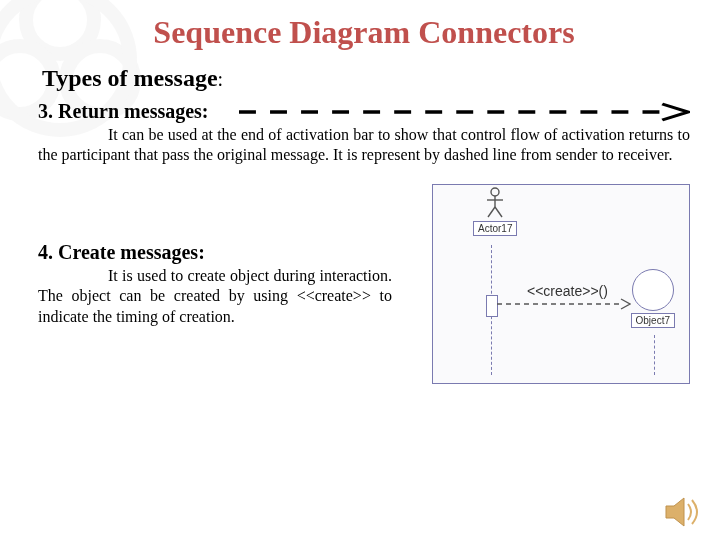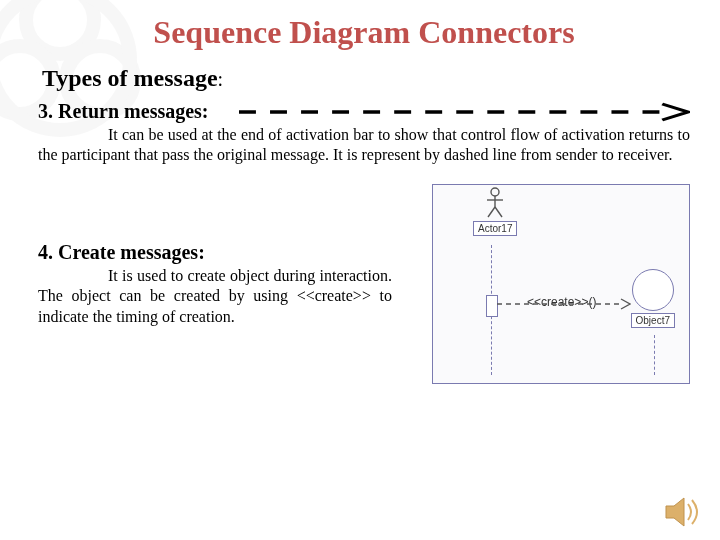--- a/index.html
+++ b/index.html
@@ -151,22 +151,22 @@
   .create-msg {
     position: absolute;
     left: 64px;
     top: 112px;
     width: 134px;
     height: 14px;
   }
   .create-lbl {
     position: absolute;
     left: 94px;
-    top: 110px;
-    font-size: 12px;
+    top: 98px;
+    font-size: 14px;
   }
   .speaker-icon {
     position: absolute;
     right: 16px;
     bottom: 12px;
     width: 40px;
     height: 32px;
     opacity: 0.9;
   }
 </style>

